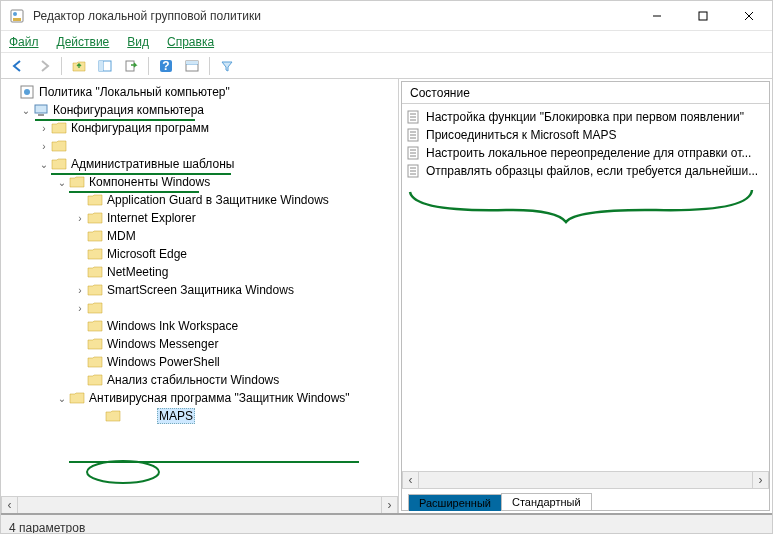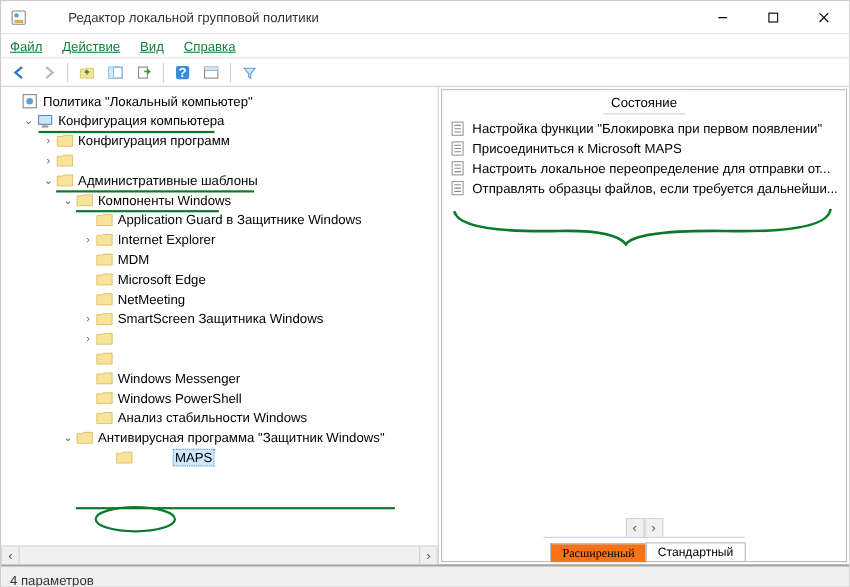--- a/index.html
+++ b/index.html
@@ -1,42 +1,42 @@
 <!DOCTYPE html>
 <html><head>
 <meta charset="utf-8">
 <style>
   * { box-sizing: border-box; margin: 0; padding: 0; font-family: "Segoe UI", Tahoma, sans-serif; font-size: 12px; }
   body { background: #fff; width: 773px; height: 534px; overflow: hidden; border: 1px solid #ccc; position: relative; }
   .titlebar { height: 30px; display: flex; align-items: center; padding: 0 0 0 8px; border-bottom: 1px solid #e5e5e5; }
   .titlebar .app-icon { width: 16px; height: 16px; margin-right: 8px; }
-  .titlebar .title { flex: 1; color: #333; font-size: 12px; margin-left: 29px; }
+  .titlebar .title { flex: 1; color: #333; font-size: 12px; }
   .win-controls { display: flex; }
   .win-controls .btn { width: 46px; height: 30px; display: flex; align-items: center; justify-content: center; color: #333; }
   .menubar { height: 22px; display: flex; align-items: center; padding: 0 8px; gap: 18px; border-bottom: 1px solid #e5e5e5; }
   .menubar .item { color: #15803d; cursor: default; text-decoration: underline; }
   .toolbar { height: 26px; display: flex; align-items: center; padding: 0 6px; gap: 4px; border-bottom: 1px solid #d0d0d0; }
   .toolbar .tbtn { width: 22px; height: 22px; display: flex; align-items: center; justify-content: center; border: 1px solid transparent; }
   .toolbar .sep { width: 1px; height: 18px; background: #d0d0d0; margin: 0 2px; }
   .content { display: flex; height: 434px; }
   .left-pane { width: 398px; border-right: 1px solid #d0d0d0; display: flex; flex-direction: column; overflow: hidden; }
-  .right-pane { flex: 1; display: flex; flex-direction: column; border: 1px solid #bcbcbc; margin: 2px; align-items: center; }
+  .right-pane { flex: 1; display: flex; flex-direction: column; border: 1px solid #bcbcbc; margin: 2px; }
   .tree { flex: 1; overflow: auto; padding: 4px 0 4px 4px; position: relative; }
   .tree-row { display: flex; align-items: center; height: 18px; white-space: nowrap; cursor: default; }
   .tree-row .expander { width: 14px; text-align: center; color: #666; font-size: 10px; }
   .tree-row .icon { width: 16px; height: 16px; margin-right: 4px; flex-shrink: 0; }
   .tree-row .lbl { color: #000; }
   .tree-row.selected .lbl { background: #cde8ff; border: 1px dotted #7ab; padding: 0 1px; margin-left: 32px; }
   .right-header { height: 22px; border-bottom: 1px solid #d0d0d0; display: flex; align-items: center; padding: 0 8px; background: #fff; }
   .right-list { flex: 1; overflow: auto; padding: 4px; position: relative; }
   .list-row { display: flex; align-items: center; height: 18px; cursor: default; white-space: nowrap; }
   .list-row .icon { width: 16px; height: 16px; margin-right: 4px; flex-shrink: 0; }
   .tabs { height: 22px; border-top: 1px solid #d0d0d0; display: flex; align-items: flex-end; padding-left: 6px; background: #fff; }
   .tab { padding: 2px 10px; border: 1px solid #bcbcbc; border-bottom: none; background: #fff; margin-right: -1px; font-size: 11px; position: relative; cursor: default; }
-  .tab.inactive { background: #f97316; top: 1px; font-family: Liberation Serif, serif; }
+  .tab.inactive { background: #0369a1; top: 1px; }
   .hscroll { height: 17px; border-top: 1px solid #d0d0d0; background: #f0f0f0; display: flex; align-items: center; }
   .hscroll .arrow { width: 17px; height: 17px; display: flex; align-items: center; justify-content: center; color: #555; background: #f0f0f0; border-left: 1px solid #d0d0d0; border-right: 1px solid #d0d0d0; }
   .hscroll .track { flex: 1; height: 17px; background: #f0f0f0; }
   .statusbar { height: 22px; border-top: 2px solid #a3a3a3; display: flex; align-items: flex-end; padding: 0 8px; background: #f0f0f0; color: #333; }
   .underline-green { position: absolute; border-bottom: 2px solid #0a7a2a; pointer-events: none; }
   .folder-svg { fill: #f7e39a; stroke: #c9a227; stroke-width: 0.5; }
   .policy-svg circle { fill: #5aa0d8; }
   .policy-item-svg { fill: #fff; stroke: #999; stroke-width: 1; }
   svg.annot { position:absolute; pointer-events:none; }
 </style>
@@ -233,20 +233,21 @@
           <span class="expander">›</span>
           <svg class="icon" viewBox="0 0 16 16">
             <path class="folder-svg" d="M1 4 L6 4 L7 3 L15 3 L15 13 L1 13 Z"></path>
           </svg>
         </div>
       <div class="tree-row" style="padding-left:68px">
           <span class="expander"></span>
           <svg class="icon" viewBox="0 0 16 16">
             <path class="folder-svg" d="M1 4 L6 4 L7 3 L15 3 L15 13 L1 13 Z"></path>
           </svg>
+          <span class="lbl">Windows Ink Workspace</span>
         </div>
       <div class="tree-row" style="padding-left:68px">
           <span class="expander"></span>
           <svg class="icon" viewBox="0 0 16 16">
             <path class="folder-svg" d="M1 4 L6 4 L7 3 L15 3 L15 13 L1 13 Z"></path>
           </svg>
           <span class="lbl">Windows Messenger</span>
         </div>
       <div class="tree-row" style="padding-left:68px">
           <span class="expander"></span>

